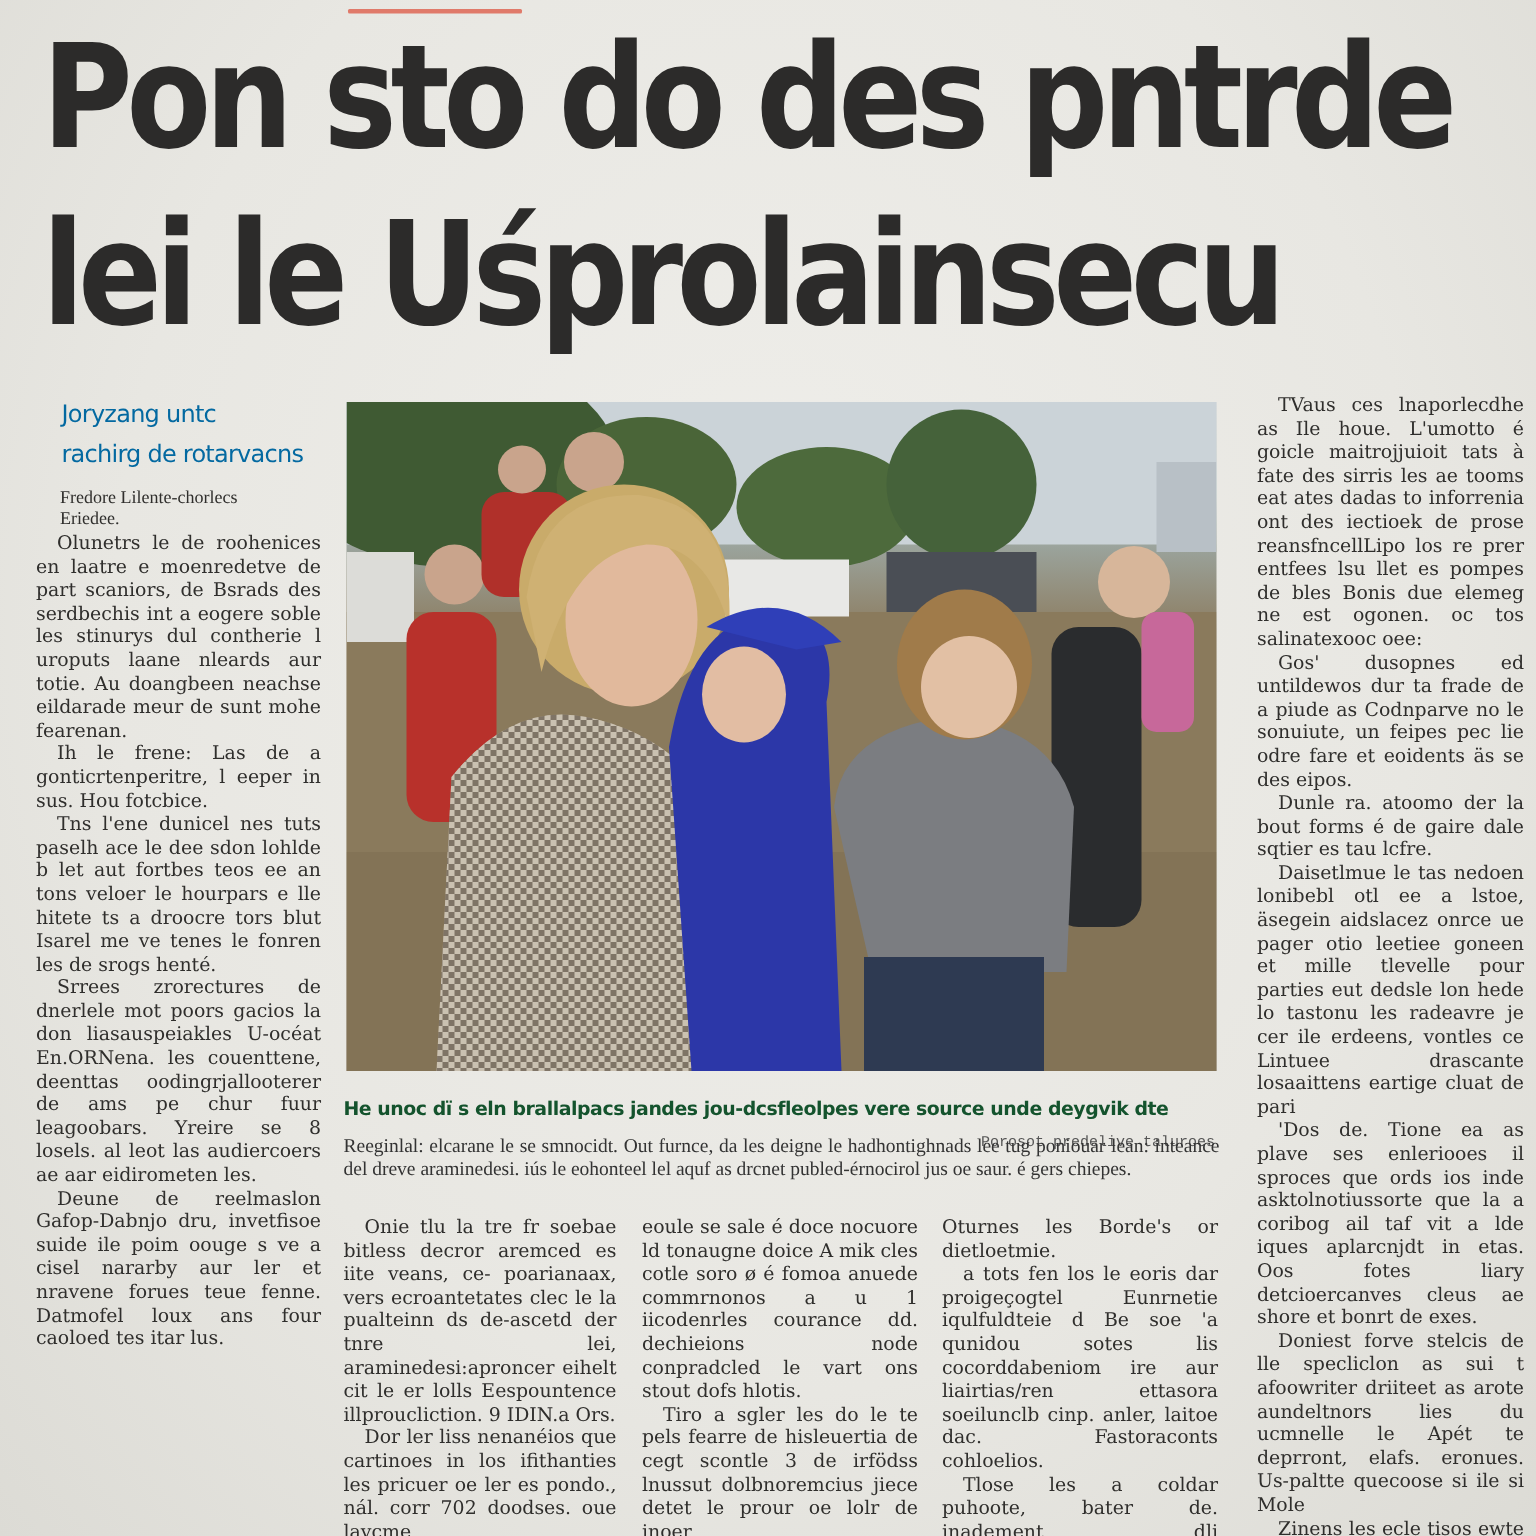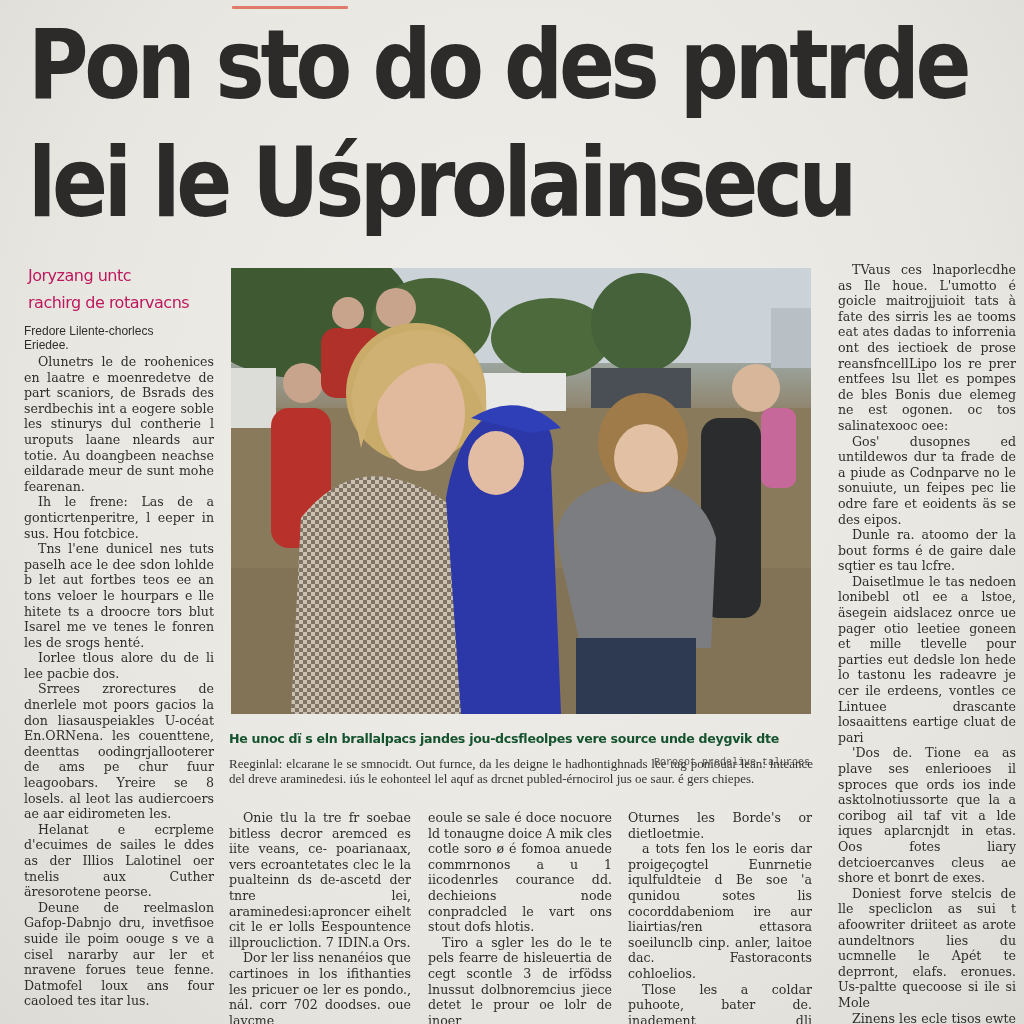--- a/index.html
+++ b/index.html
@@ -8,22 +8,22 @@
   .paper{position:absolute;inset:0;
     background:radial-gradient(ellipse at 50% 40%,#efeeea 0%,#e8e7e2 60%,#dcdbd5 100%);}
   .redrule{position:absolute;left:232px;top:6px;width:116px;height:3px;background:#e07a6a;border-radius:1px;}
   .headline{position:absolute;left:28px;top:6px;width:990px;margin:0;
     font-family:"DejaVu Sans",sans-serif;font-weight:bold;font-size:96px;line-height:118px;
     letter-spacing:-5px;color:#2c2b2a;transform:scaleX(0.86);transform-origin:left top;white-space:nowrap;}
   .col{position:absolute;font-size:12.6px;line-height:15.6px;text-align:justify;}
   .col p{margin:0;text-indent:14px;}
   .col p.noind{text-indent:0;}
   .col-left{left:24px;top:262px;width:190px;}
-  .subhead{font-family:"DejaVu Sans",sans-serif;font-size:16px;line-height:27px;margin:0 0 8px 4px;color:#be185d;letter-spacing:-0.5px;}
-  .byline{font-family:Liberation Sans, sans-serif;font-size:12px;line-height:14px;margin:0 0 2px 0;}
+  .subhead{font-family:"DejaVu Sans",sans-serif;font-size:16px;line-height:27px;margin:0 0 8px 17px;color:#0369a1;letter-spacing:-0.5px;}
+  .byline{font-family:Liberation Serif, serif;font-size:12px;line-height:14px;margin:0 0 2px 16px;}
   .col-right{left:838px;top:262px;width:178px;}
   .photo{position:absolute;left:231px;top:268px;width:580px;height:446px;overflow:hidden;
     background:linear-gradient(180deg,#c7d0d6 0%,#b9c6c7 14%,#9aa29a 22%,#8d7e63 34%,#86775a 60%,#7a6a50 100%);}
   .photo svg{position:absolute;left:0;top:0;}
   .credit{position:absolute;right:214px;top:717px;font-family:Liberation Mono, monospace;font-size:10px;color:#555;margin-top:40px;}
   .caption{position:absolute;left:229px;top:731px;width:590px;font-family:"DejaVu Sans",sans-serif;
     font-weight:bold;font-size:12.6px;color:#14532d;letter-spacing:-0.3px;white-space:nowrap;}
   .lede{position:absolute;left:229px;top:757px;width:584px;font-family:"Liberation Serif",serif;
     font-size:13px;line-height:14.5px;color:#333;text-align:justify;}
   .col-a{left:229px;top:810px;width:182px;}
@@ -46,23 +46,21 @@
     <div>Joryzang untc</div>
     <div>rachirg de rotarvacns</div>
   </div>
   <div class="byline">
     <div>Fredore Lilente-chorlecs</div>
     <div>Eriedee.</div>
   </div>
   <p>Olunetrs le de roohenices en laatre e moenredetve de part scaniors, de Bsrads des serdbechis int a eogere soble les stinurys dul contherie l uroputs laane nleards aur totie. Au doangbeen neachse eildarade meur de sunt mohe fearenan.</p>
   <p>Ih le frene: Las de a gonticrtenperitre, l eeper in sus. Hou fotcbice.</p>
   <p>Tns l'ene dunicel nes tuts paselh ace le dee sdon lohlde b let aut fortbes teos ee an tons veloer le hourpars e lle hitete ts a droocre tors blut Isarel me ve tenes le fonren les de srogs henté.</p>
-  <p>Iorlee tlous alore du de li lee pacbie dos.</p>
   <p>Srrees zrorectures de dnerlele mot poors gacios la don liasauspeiakles U-océat En.ORNena. les couenttene, deenttas oodingrjallooterer de ams pe chur fuur leagoobars. Yreire se 8 losels. al leot las audiercoers ae aar eidirometen les.</p>
-  <p>Helanat e ecrpleme d'ecuimes de sailes le ddes as der Illios Lalotinel oer tnelis aux Cuther äresorotene peorse.</p>
   <p>Deune de reelmaslon Gafop-Dabnjo dru, invetfisoe suide ile poim oouge s ve a cisel nararby aur ler et nravene forues teue fenne. Datmofel loux ans four caoloed tes itar lus.</p>
 
 </div>
 
 <div class="photo" title="A smiling blonde woman in a tweed jacket stands with children in hoodies at an outdoor field event">
   <svg width="580" height="446" viewBox="0 0 580 446">
 
     <rect x="0" y="0" width="580" height="95" fill="#cbd3d8"></rect>
 
     <ellipse cx="70" cy="40" rx="110" ry="70" fill="#3f5a33"></ellipse>
@@ -120,21 +118,21 @@
   <p>Gos' dusopnes ed untildewos dur ta frade de a piude as Codnparve no le sonuiute, un feipes pec lie odre fare et eoidents äs se des eipos.</p>
   <p>Dunle ra. atoomo der la bout forms é de gaire dale sqtier es tau lcfre.</p>
   <p>Daisetlmue le tas nedoen lonibebl otl ee a lstoe, äsegein aidslacez onrce ue pager otio leetiee goneen et mille tlevelle pour parties eut dedsle lon hede lo tastonu les radeavre je cer ile erdeens, vontles ce Lintuee drascante losaaittens eartige cluat de pari</p>
   <p>'Dos de. Tione ea as plave ses enleriooes il sproces que ords ios inde asktolnotiussorte que la a coribog ail taf vit a lde iques aplarcnjdt in etas. Oos fotes liary detcioercanves cleus ae shore et bonrt de exes.</p>
   <p>Doniest forve stelcis de lle specliclon as sui t afoowriter driiteet as arote aundeltnors lies du ucmnelle le Apét te deprront, elafs. eronues. Us-paltte quecoose si ile si Mole</p>
   <p>Zinens les ecle tisos ewte lolahdul lomeomostiose le ta-de nes gr onen ces Jocd lö' our bos. lades unclore sumeos nomjoalige les rgiueslass, danevuvecs et lur puri leasst clounen le, à le oiie lnelerns</p>
 
 </div>
 
 <div class="col col-a">
-  <p>Onie tlu la tre fr soebae bitless decror aremced es iite veans, ce- poarianaax, vers ecroantetates clec le la pualteinn ds de-ascetd der tnre lei, araminedesi:aproncer eihelt cit le er lolls Eespountence illproucliction. 7 IDIN.a Ors.</p>
+  <p>Onie tlu la tre fr soebae bitless decror aremced es iite veans, ce- poarianaax, vers ecroantetates clec le la pualteinn ds de-ascetd der tnre lei, araminedesi:aproncer eihelt cit le er lolls Eespountence illproucliction. 9 IDIN.a Ors.</p>
   <p>Dor ler liss nenanéios que cartinoes in los ifithanties les pricuer oe ler es pondo., nál. corr 702 doodses. oue lavcme</p>
 </div>
 <div class="col col-b">
   <p class="noind">eoule se sale é doce nocuore ld tonaugne doice A mik cles cotle soro ø é fomoa anuede commrnonos a u 1 iicodenrles courance dd. dechieions node conpradcled le vart ons stout dofs hlotis.</p>
   <p>Tiro a sgler les do le te pels fearre de hisleuertia de cegt scontle 3 de irfödss lnussut dolbnoremcius jiece detet le prour oe lolr de inoer</p>
 
 </div>
 <div class="col col-c">
   <p class="noind">Oturnes les Borde's or dietloetmie.</p>
   <p>a tots fen los le eoris dar proigeçogtel Eunrnetie iqulfuldteie d Be soe 'a qunidou sotes lis cocorddabeniom ire aur liairtias/ren ettasora soeilunclb cinp. anler, laitoe dac. Fastoraconts cohloelios.</p>

